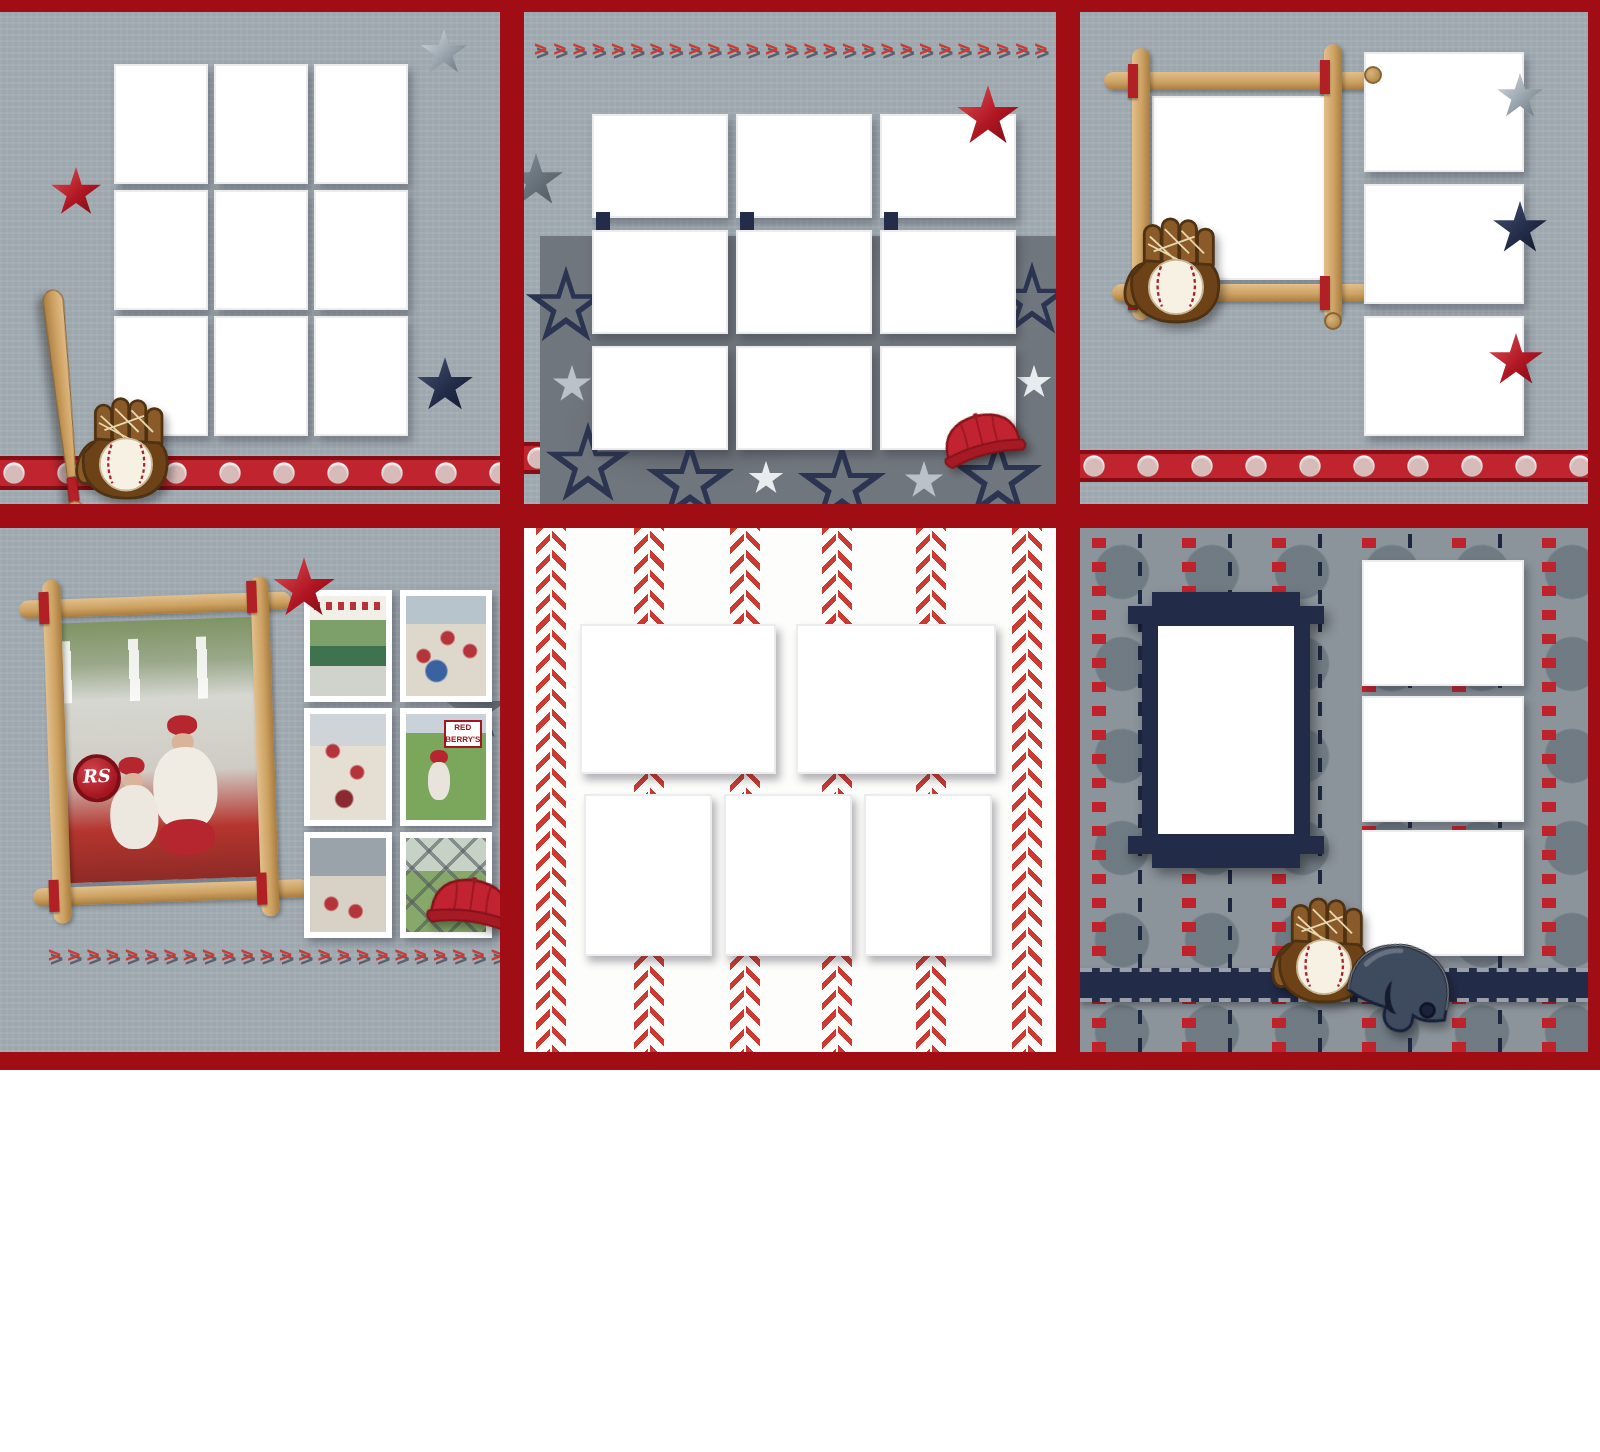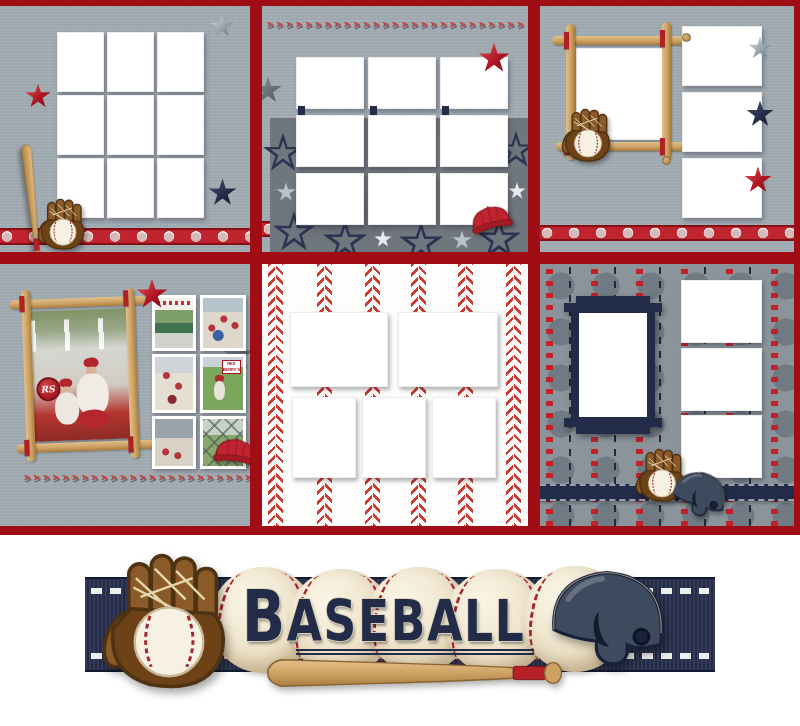--- a/index.html
+++ b/index.html
@@ -344,36 +344,14 @@
       </svg>
   </div>
 
   <div class="redbar" style="left:0;top:0;width:800px;height:6px;"></div>
   <div class="redbar" style="left:794px;top:0;width:6px;height:535px;"></div>
   <div class="redbar" style="left:0;top:526px;width:800px;height:9px;"></div>
   <div class="redbar" style="left:250px;top:0;width:12px;height:535px;"></div>
   <div class="redbar" style="left:528px;top:0;width:12px;height:535px;"></div>
   <div class="redbar" style="left:0;top:252px;width:800px;height:12px;"></div>
 
-  <div style="left:0;top:535px;width:800px;height:191px;background:#fff;">
-    <div class="bn-ribbon" style="left:85px;top:42px;width:630px;height:95px;">
-      <div class="bn-dash" style="top:9px;"></div>
-      <div class="bn-dash" style="bottom:11px;"></div>
-    </div>
-    <div class="bball" style="left:210px;top:32px;width:106px;height:106px;"></div>
-    <div class="bball" style="left:288px;top:34px;width:106px;height:106px;"></div>
-    <div class="bball" style="left:366px;top:32px;width:106px;height:106px;"></div>
-    <div class="bball" style="left:444px;top:34px;width:106px;height:106px;"></div>
-    <div class="bball" style="left:522px;top:31px;width:106px;height:106px;"></div>
-    <div class="bn-title" style="left:242px;top:47px;">BASEBALL</div>
-    <div class="bn-underline" style="left:296px;top:114px;width:238px;"></div>
-    <svg class="icon-svg" style="left:243px;top:121px;width:348px;height:34px;z-index:4;filter:drop-shadow(2px 4px 3px rgba(0,0,0,.3));">
-        <use href="#sym-bat"></use>
-      </svg>
-    <svg class="icon-svg" style="left:98px;top:17px;width:142px;height:142px;z-index:5;filter:drop-shadow(3px 5px 4px rgba(0,0,0,.35));">
-        <use href="#sym-glove"></use>
-      </svg>
-    <svg class="icon-svg" style="left:545px;top:18px;width:125px;height:122px;z-index:5;filter:drop-shadow(3px 5px 4px rgba(0,0,0,.35));">
-        <use href="#sym-helmet"></use>
-      </svg>
-  </div>
 
 </div>
 
 </body></html>

